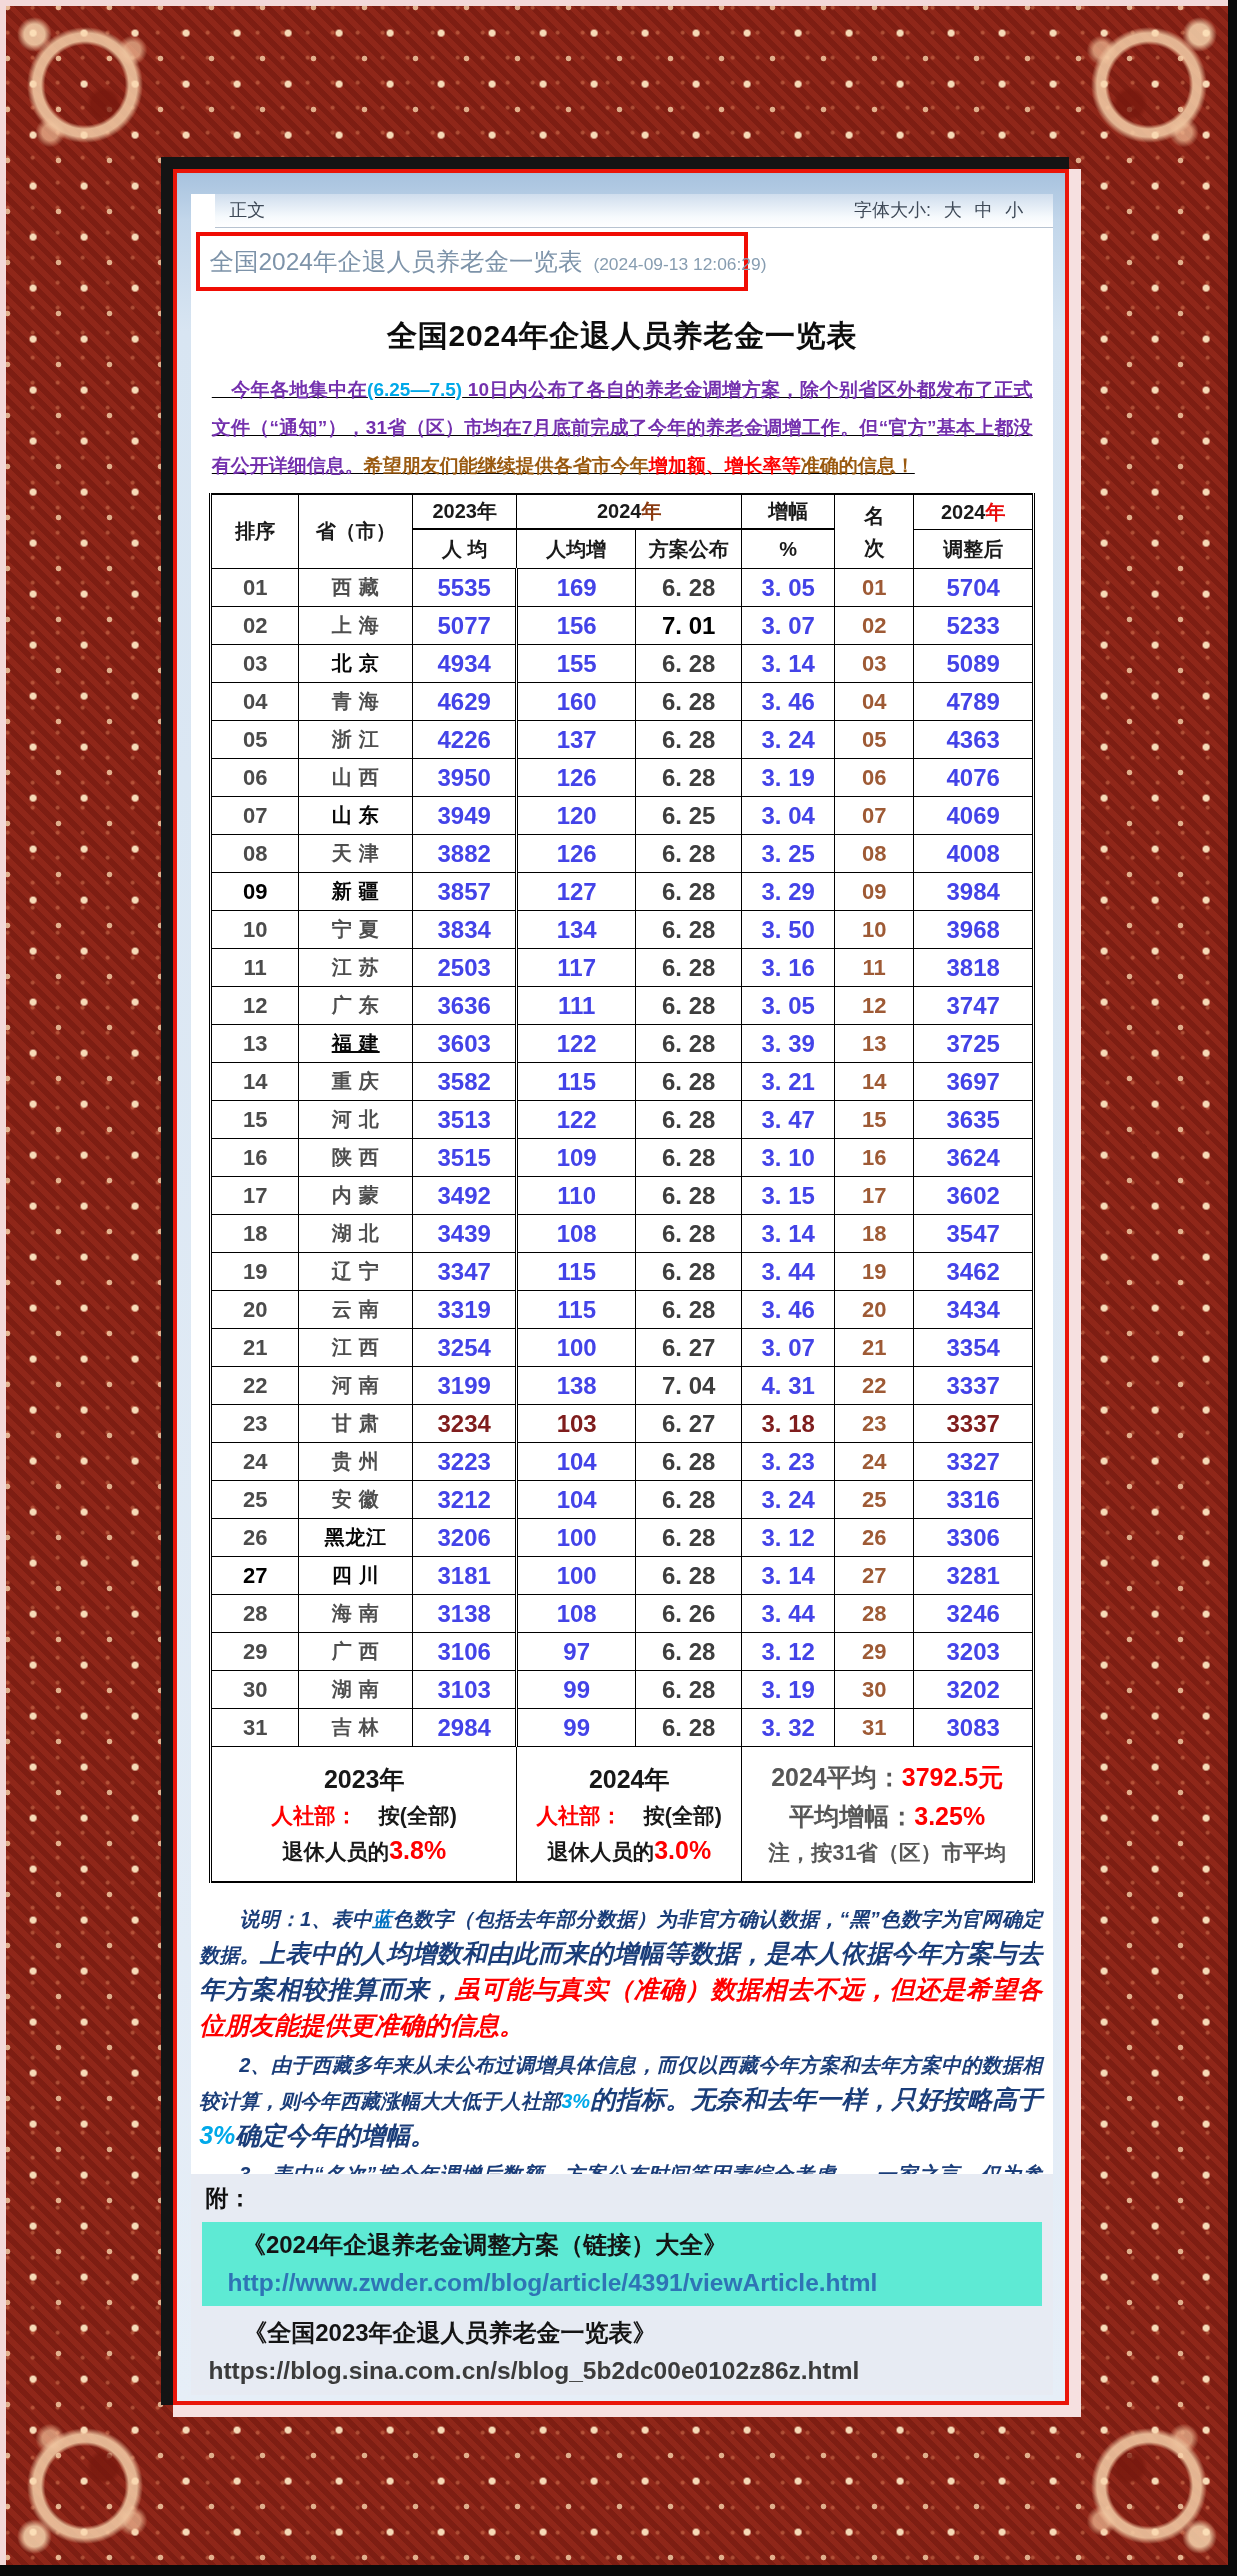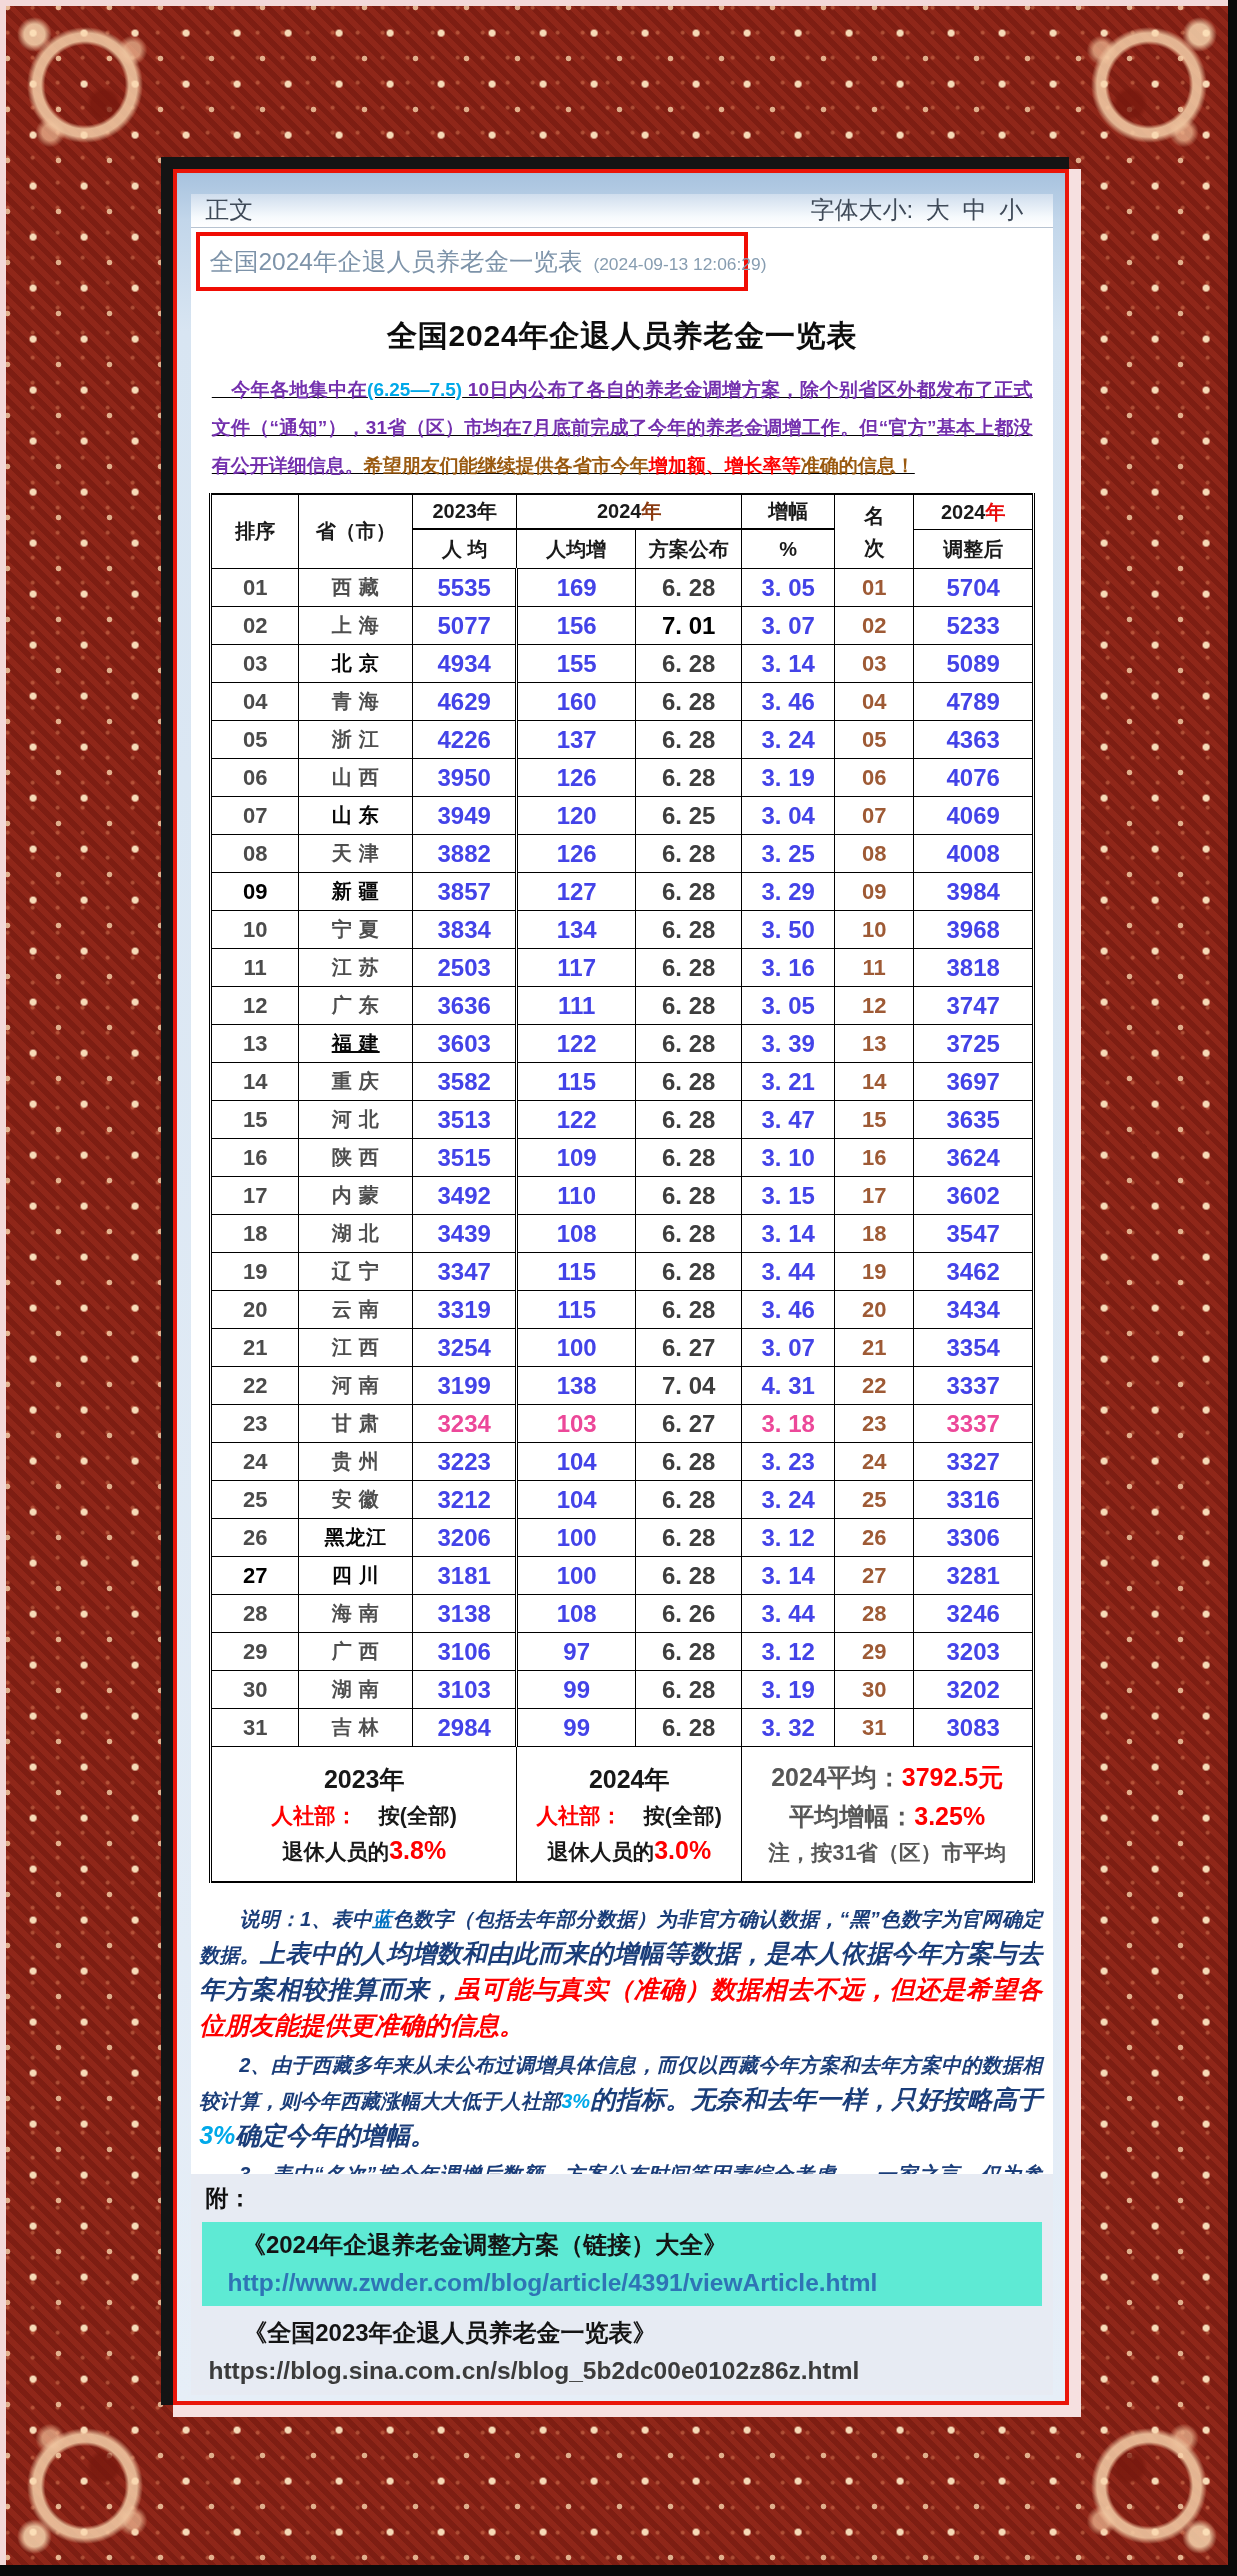--- a/index.html
+++ b/index.html
@@ -37,21 +37,21 @@
     position:absolute;left:173px;top:169px;width:888px;height:2228px;
     border:4px solid #ea1509;
     background:linear-gradient(180deg,#a7c2de 0,#c2d6ea 47px,#d8e5f2 158px,#e6eef7 100%);
     box-shadow:-12px 0 0 0 #141414,0 -12px 0 0 #141414,-12px -12px 0 0 #141414,
                12px 0 0 0 #f6e0e0,0 12px 0 0 #f6e0e0,12px 12px 0 0 #f6e0e0;
   }
   .card{position:absolute;left:14.2px;top:20.6px;width:862px;height:2201px;background:#fff;overflow:hidden;}
   .topbar{
     height:33px;display:flex;justify-content:space-between;align-items:center;
     background:linear-gradient(180deg,#cfdded,#f6fafd 70%,#ffffff);
-    border-bottom:0.8px solid #b7c3d1;padding:0 30px 0 14px;color:#3f4a58;font-size:24px;
+    border-bottom:0.8px solid #b7c3d1;padding:0 30px 0 14px;color:#3f4a58;font-size:18px;margin-left:24px;
   }
   .sizes span.opt{margin-left:12.7px;cursor:pointer;}
   .titlebox{margin:4.7px 0 0 4.7px;width:535px;height:51px;border:4px solid #f00d04;display:flex;align-items:center;padding-left:9.5px;background:#fff;}
   .titlebox .t{color:#7d93a9;font-size:24.5px;white-space:nowrap;}
   .titlebox .ts{color:#879db1;font-size:17.4px;margin-left:11px;margin-top:4.7px;white-space:nowrap;}
   .heading{margin-top:25px;text-align:center;font-size:30px;font-weight:bold;color:#0d0d0d;letter-spacing:0.8px;}
   .intro{margin:14.2px 20.6px 0;font-size:19px;font-weight:bold;line-height:38px;text-align:justify;text-decoration:underline;}
   .unit{margin:6.3px 28.5px 0 0;text-align:right;font-size:20.6px;font-weight:bold;color:#1c1c1c;}
   
   table{
@@ -62,21 +62,21 @@
   th,td{border:1.6px solid #000;text-align:center;padding:0;overflow:hidden;}
   thead th{font-size:20px;font-weight:bold;color:#1a1a1a;}
   thead tr:first-child th{height:33px;}
   thead tr:last-child th{height:38px;}
   th.grp{border-bottom:2.4px solid #000;}
   .yr-mid{color:#8a3a10;}
   .yr-red{color:#e90a0a;}
   .place-vert{line-height:1.55;font-size:20.6px;}
   tbody td{height:37px;font-size:24px;font-weight:bold;}
   td.c-num{color:#4343e8;}
-  td.c-num.off{color:#ec4899;}
+  td.c-num.off{color:#7f1d1d;}
   td.rank{color:#4b4b4b;font-size:22px;}
   td.rank.b{color:#000;}
   td.prov{color:#4e4e4e;font-size:20px;letter-spacing:0.8px;font-weight:bold;}
   td.prov.pb{color:#070707;}
   td.prov.pu{text-decoration:underline;}
   td.ann{color:#3d3d3d;}
   td.ann.annb{color:#000;}
   td.place{color:#9e5a35;font-size:22px;}
   td.dbl{border-left:3.2px double #000;}
   tfoot td{height:134px;font-size:21.4px;font-weight:bold;vertical-align:middle;border:1.6px solid #000;}

